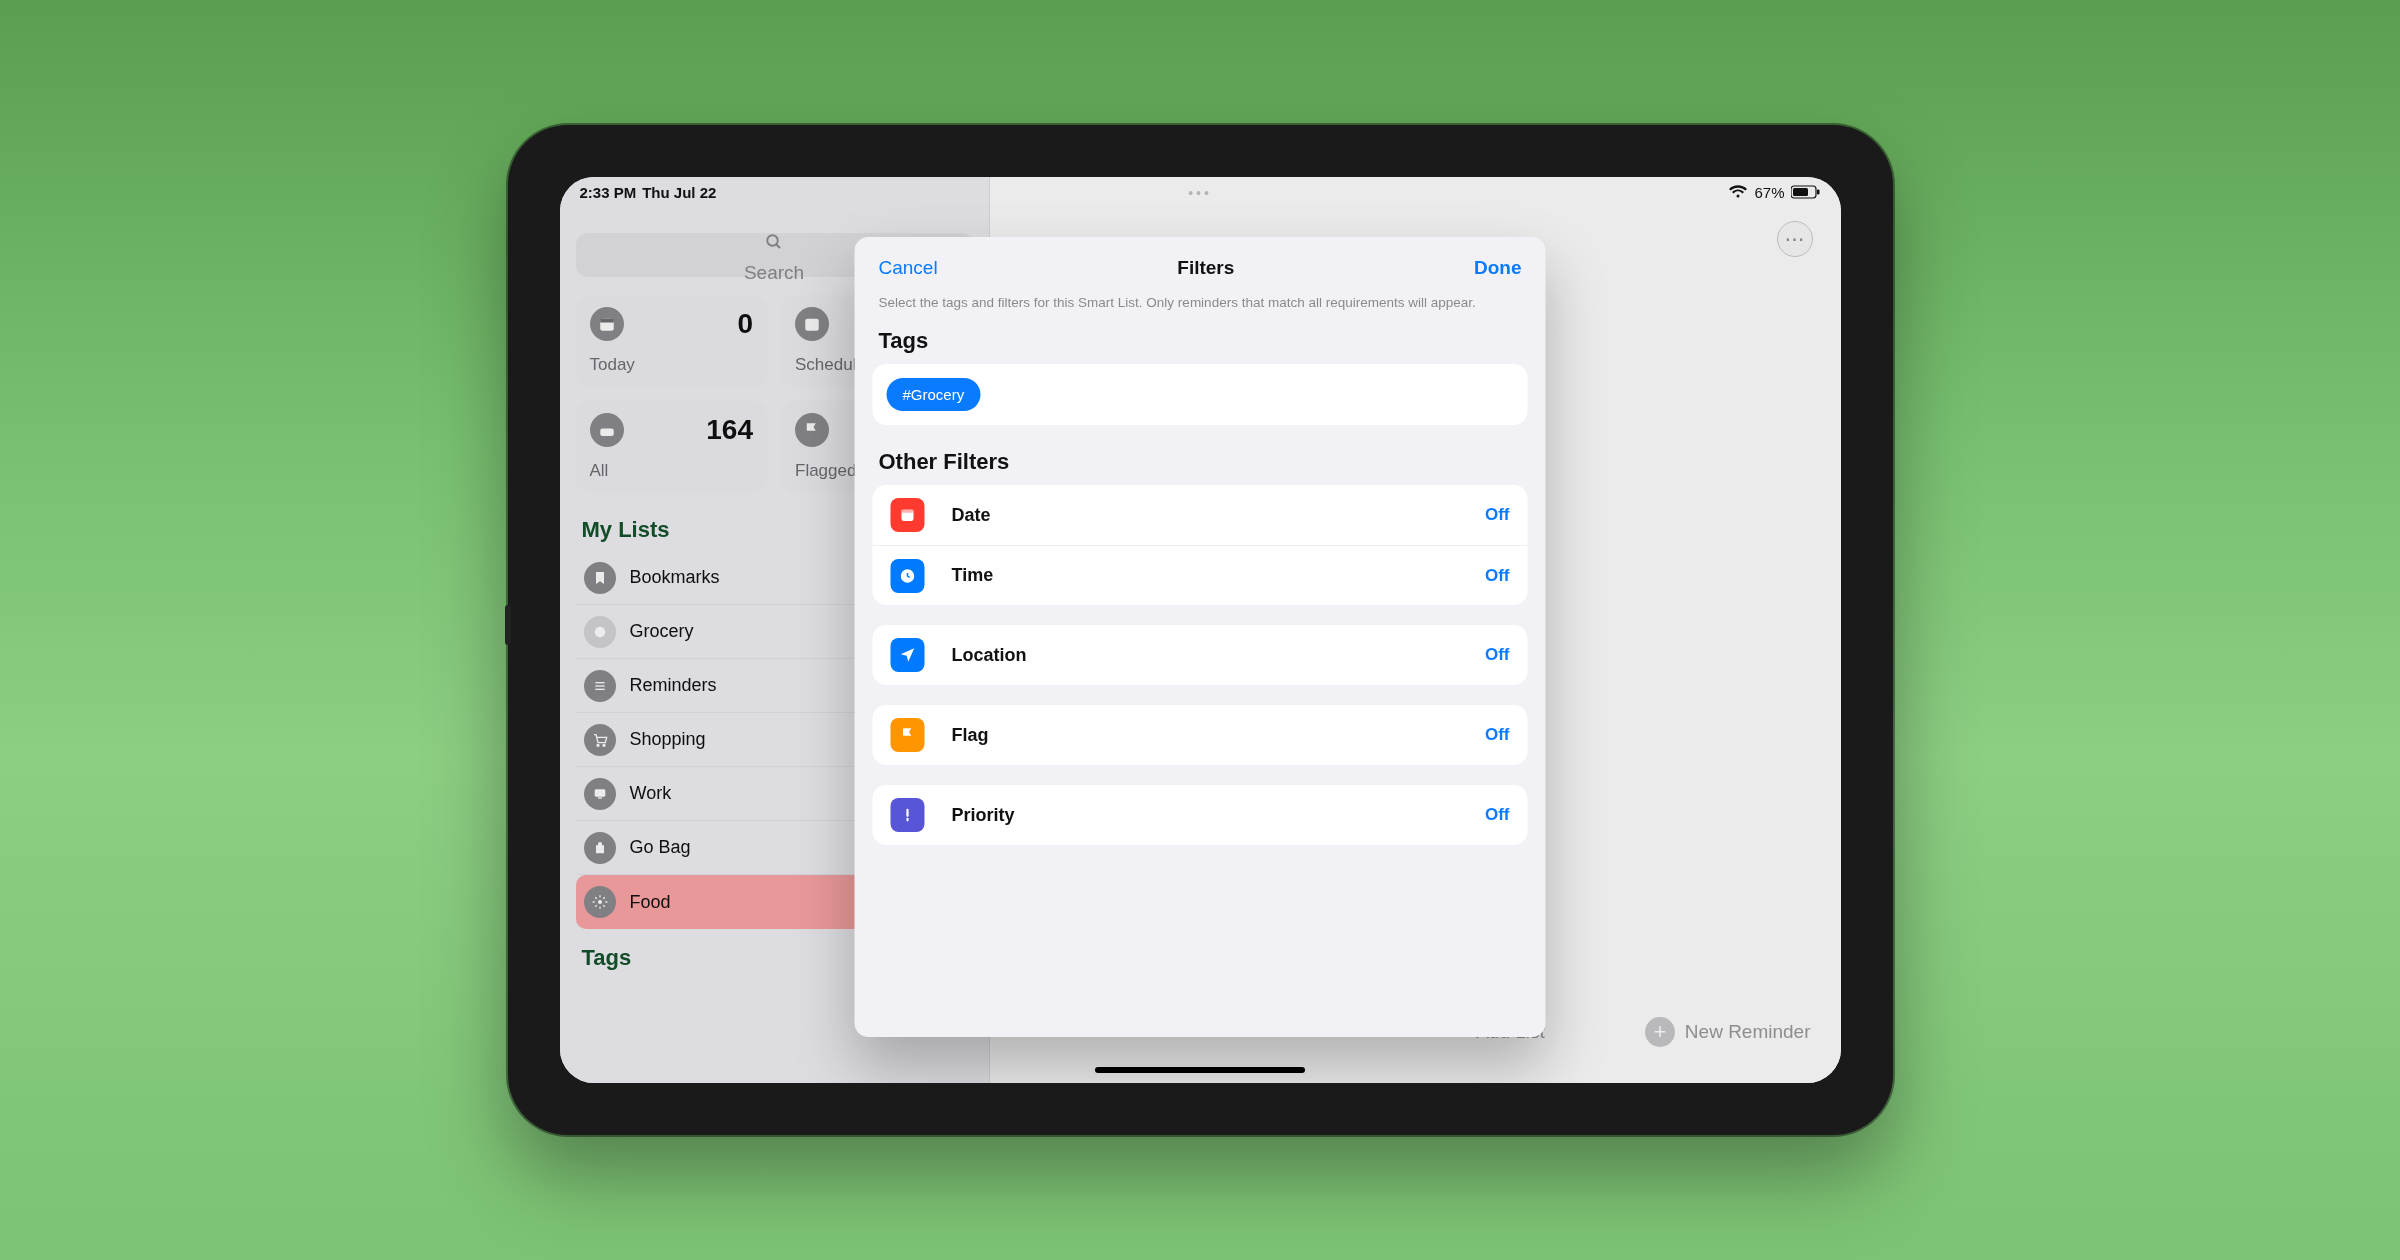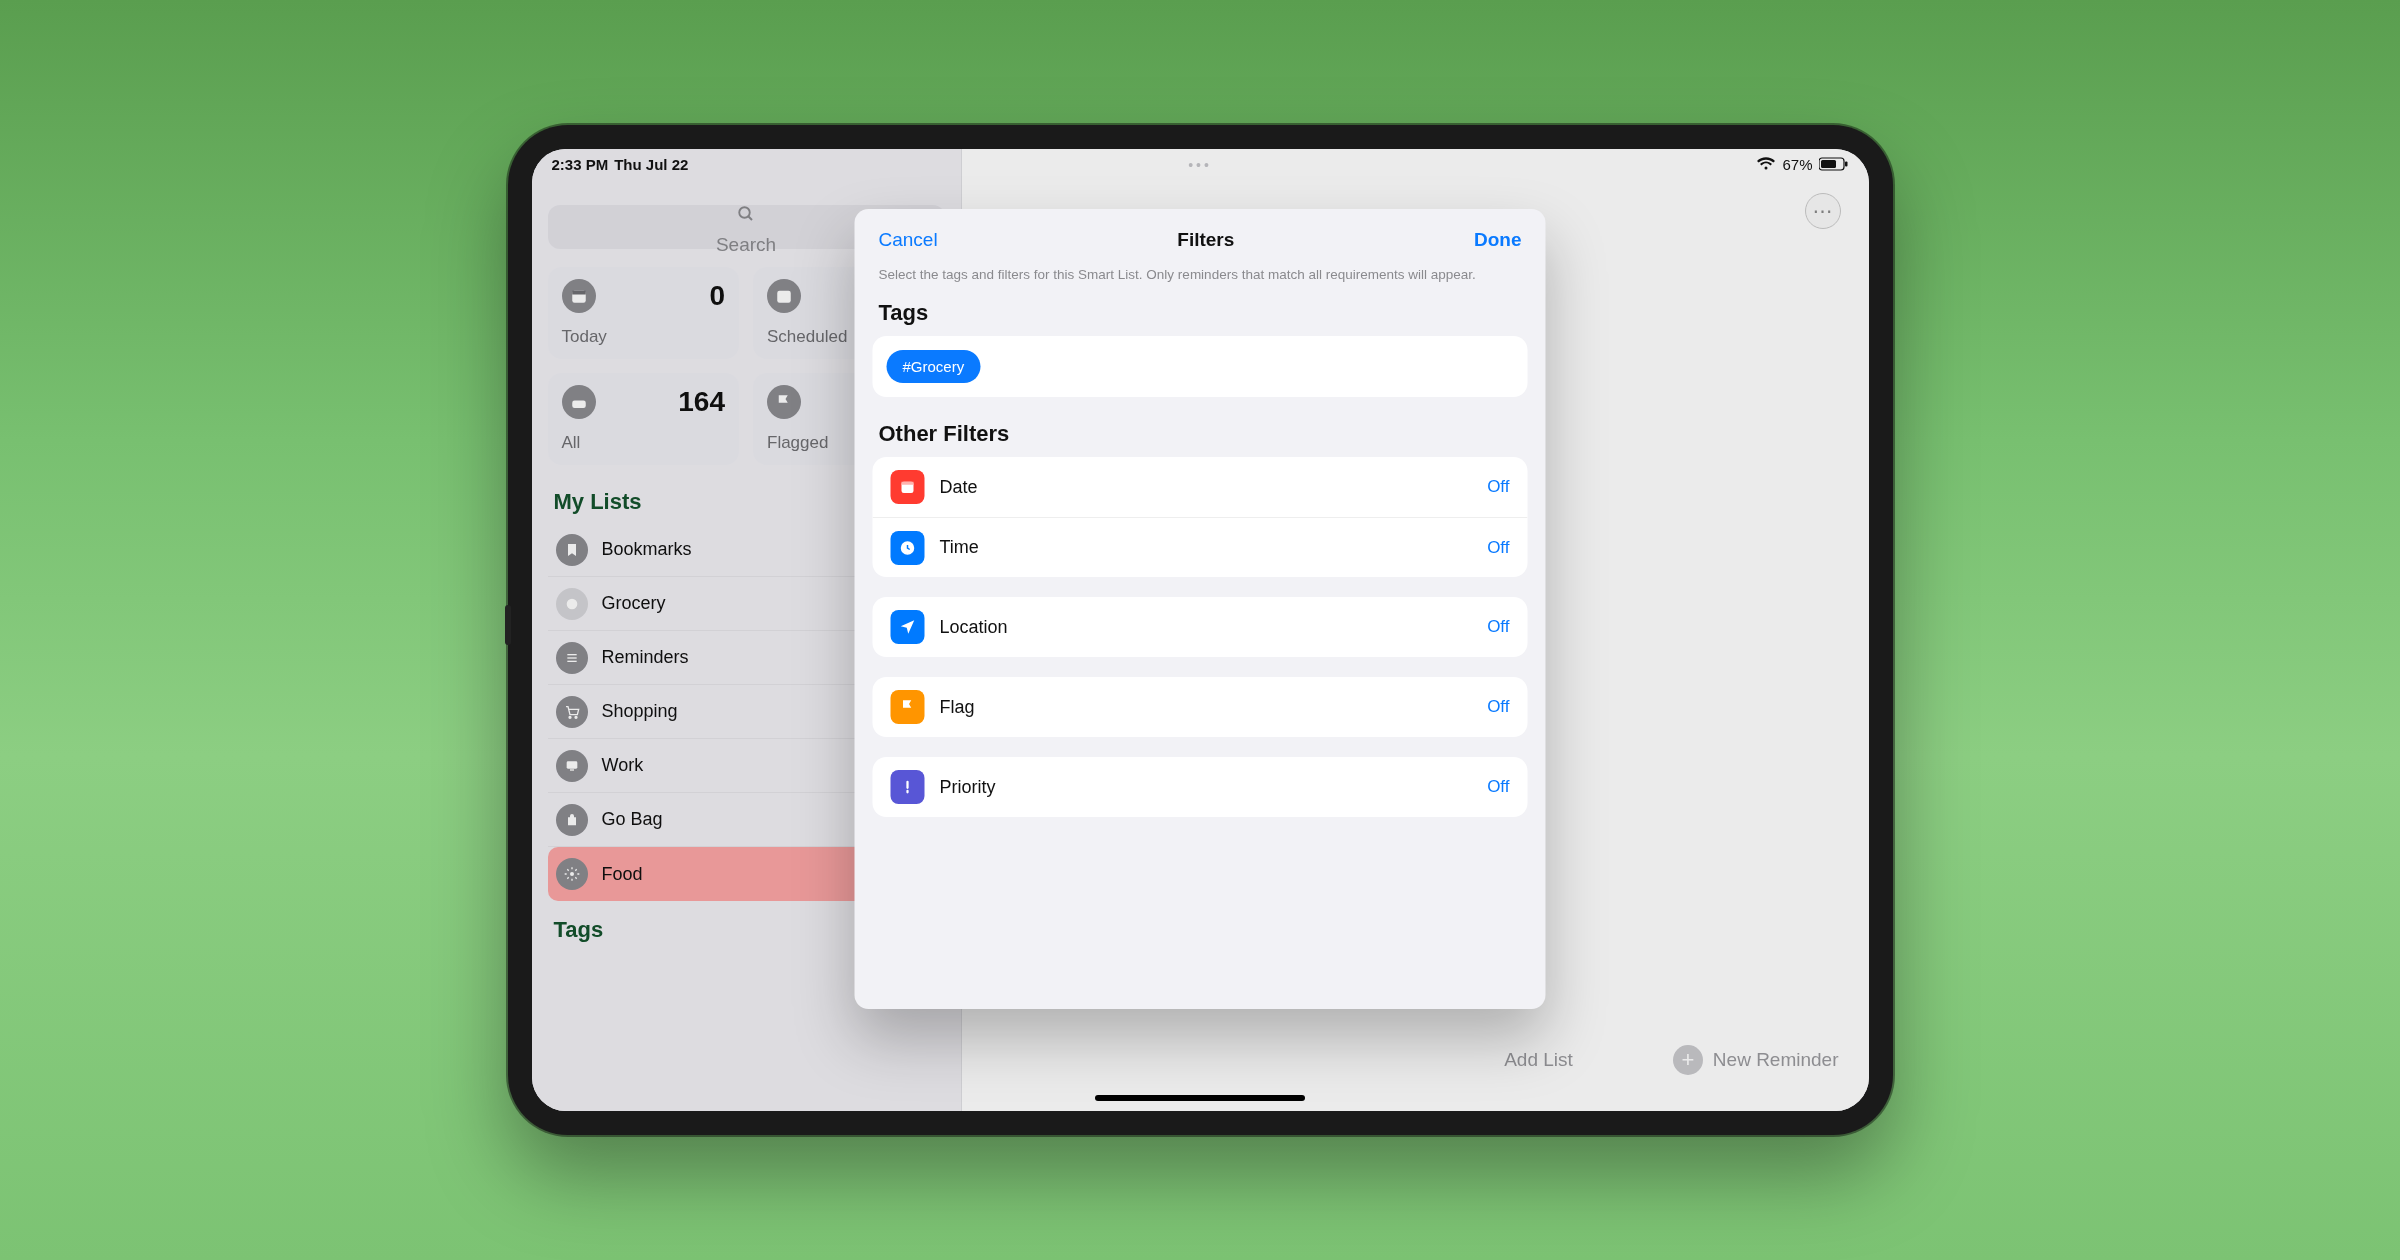--- a/index.html
+++ b/index.html
@@ -11,21 +11,21 @@
     justify-content: center;
     font-family: -apple-system, "Helvetica Neue", Helvetica, Arial, sans-serif;
   }
 
   
   .ipad {
     width: 1385px;
     height: 1010px;
     background: #1a1a1a;
     border-radius: 60px;
-    padding: 24px;
+    padding: 52px;
     box-shadow: 0 40px 80px rgba(0,0,0,0.35), 0 0 0 2px rgba(0,0,0,0.4);
     position: relative;
   }
   .ipad-side-btn {
     position: absolute;
     left: -3px;
     top: 480px;
     width: 6px;
     height: 40px;
     background: #222;
@@ -204,24 +204,25 @@
     background:#0a7aff;
     color:#fff;
     font-size:15px;
     font-weight:500;
     border-radius:20px;
     padding:8px 16px;
     margin:14px;
   }
 
   .filter-row {
-    display:flex; align-items:center; gap:15px;
+    display:flex; align-items:center; gap:27px;
     height:60px;
     padding:0 18px;
     border-top:1px solid #eee;
+    font-weight:bold;
   }
   .filter-row:first-child { border-top:none; }
   .ficon {
     width:34px;height:34px;border-radius:8px;display:flex;align-items:center;justify-content:center;color:#fff;
   }
   .ficon.red { background:#ff3b30; }
   .ficon.blue { background:#007aff; }
   .ficon.nav { background:#007aff; }
   .ficon.orange { background:#ff9500; }
   .ficon.purple { background:#5856d6; }

